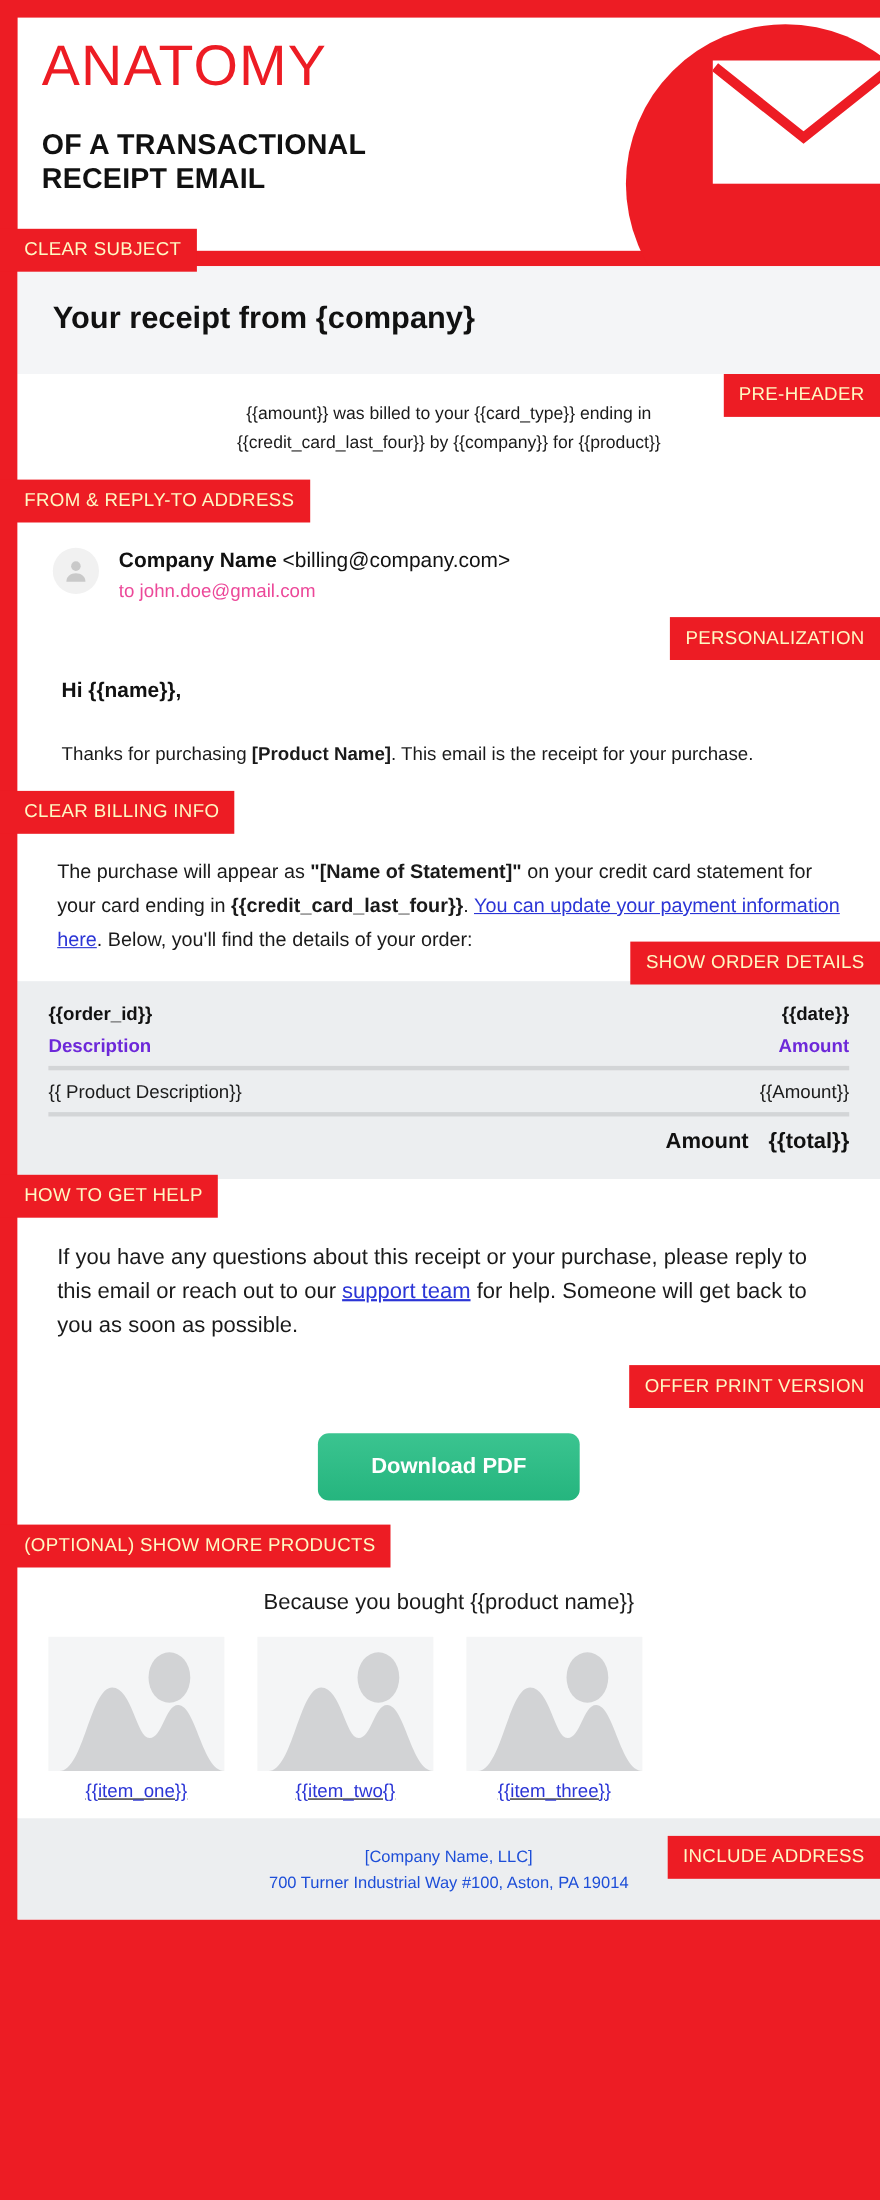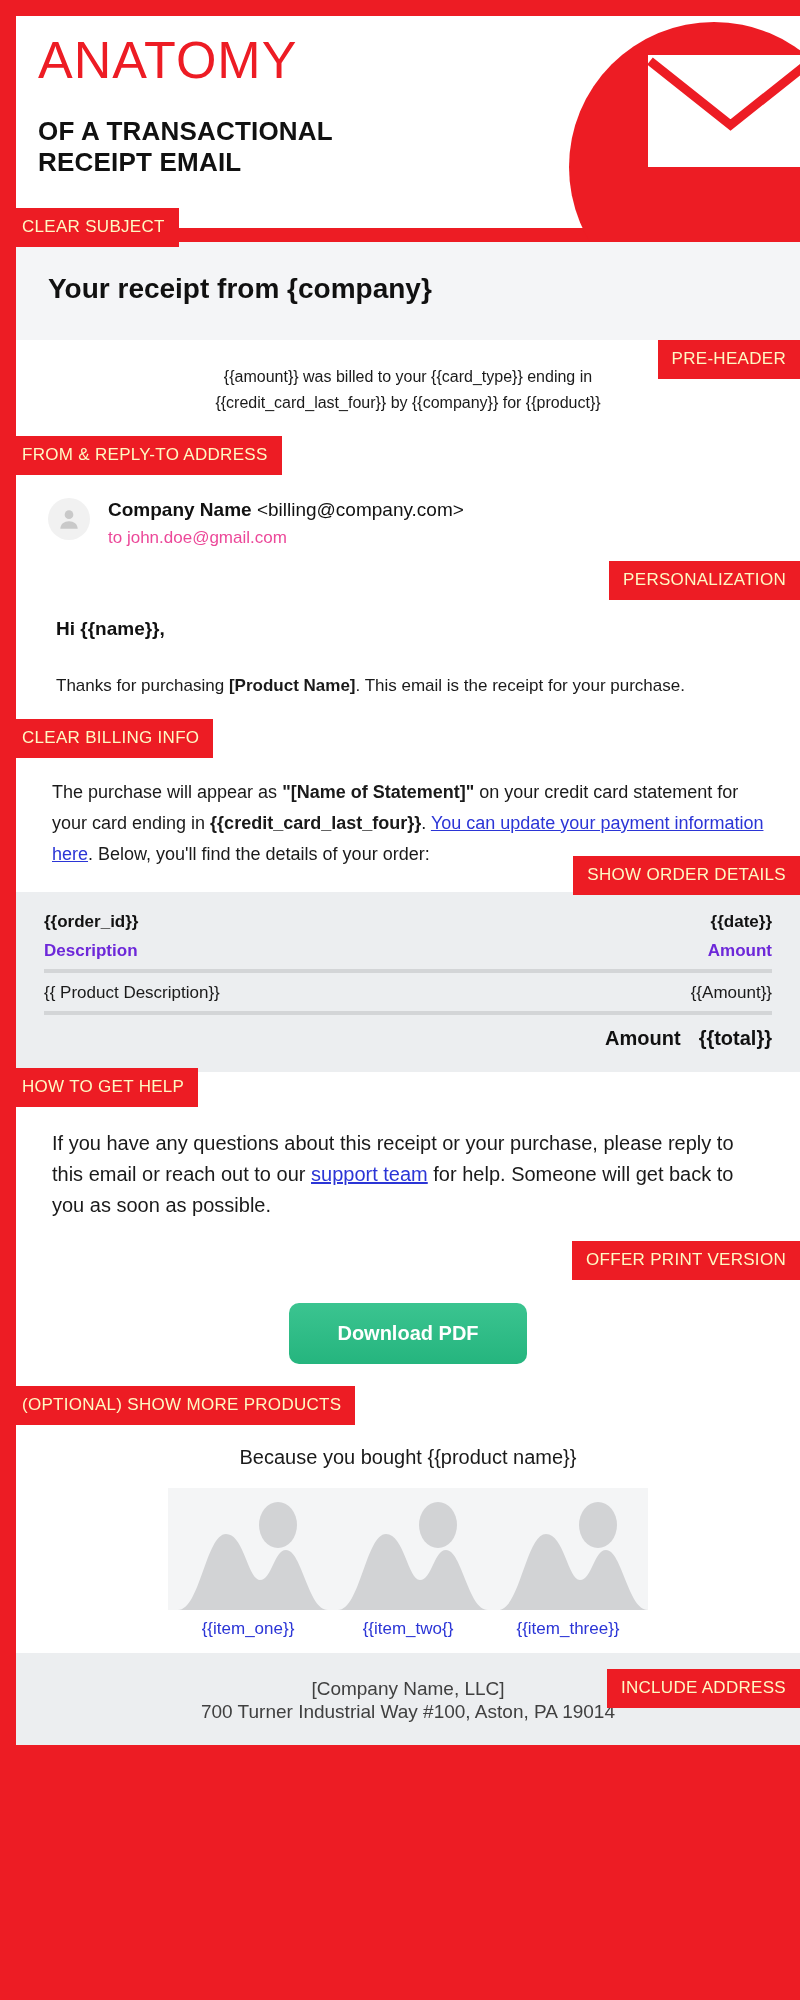--- a/index.html
+++ b/index.html
@@ -252,21 +252,23 @@
     text-align: center;
   }
   .products-title {
     font-size: 20px;
     line-height: 26px;
     color: #1a1a1a;
     margin-bottom: 18px;
   }
   .product-grid {
     display: flex;
-    justify-content: center;
+    justify-content: flex-start;
+    gap: 30px;
+    text-decoration: underline;
   }
   .product-cell { width: 160px; }
   .product-thumb {
     width: 160px;
     height: 122px;
     background: #f4f5f6;
     position: relative;
     overflow: hidden;
   }
   .product-thumb svg { display: block; width: 100%; height: 100%; }
@@ -276,23 +278,23 @@
     color: #2b35d6;
   }
 
   
   .footer-block {
     background: #eceef0;
     padding: 24px 28px 22px 28px;
     text-align: center;
   }
   .footer-line {
-    font-size: 19px;
+    font-size: 15px;
     line-height: 23px;
-    color: #404040;
+    color: #1d4ed8;
   }
 
   .relbox { position: relative; }
 </style>
 </head>
 <body>
 
 <div class="poster">
 
   <div class="header">

